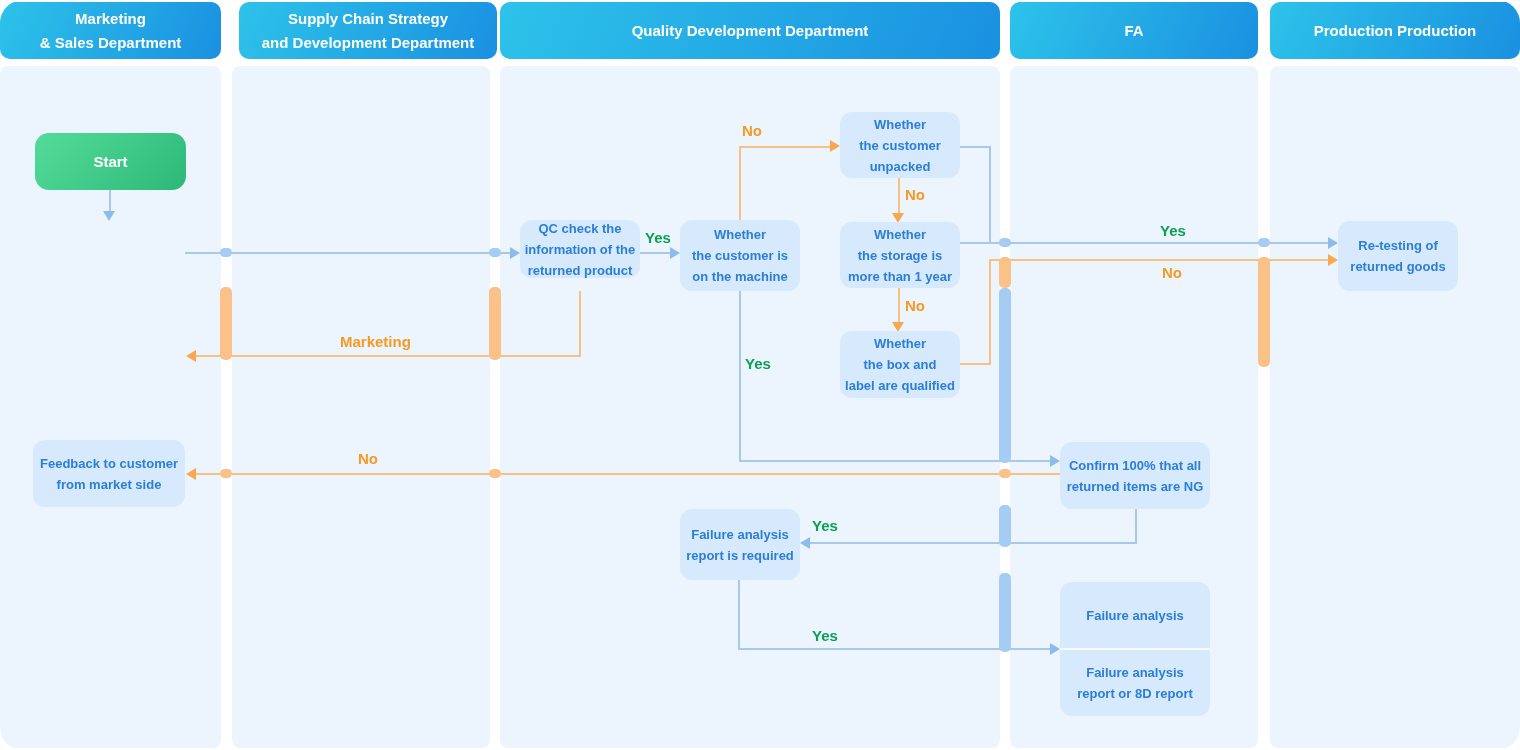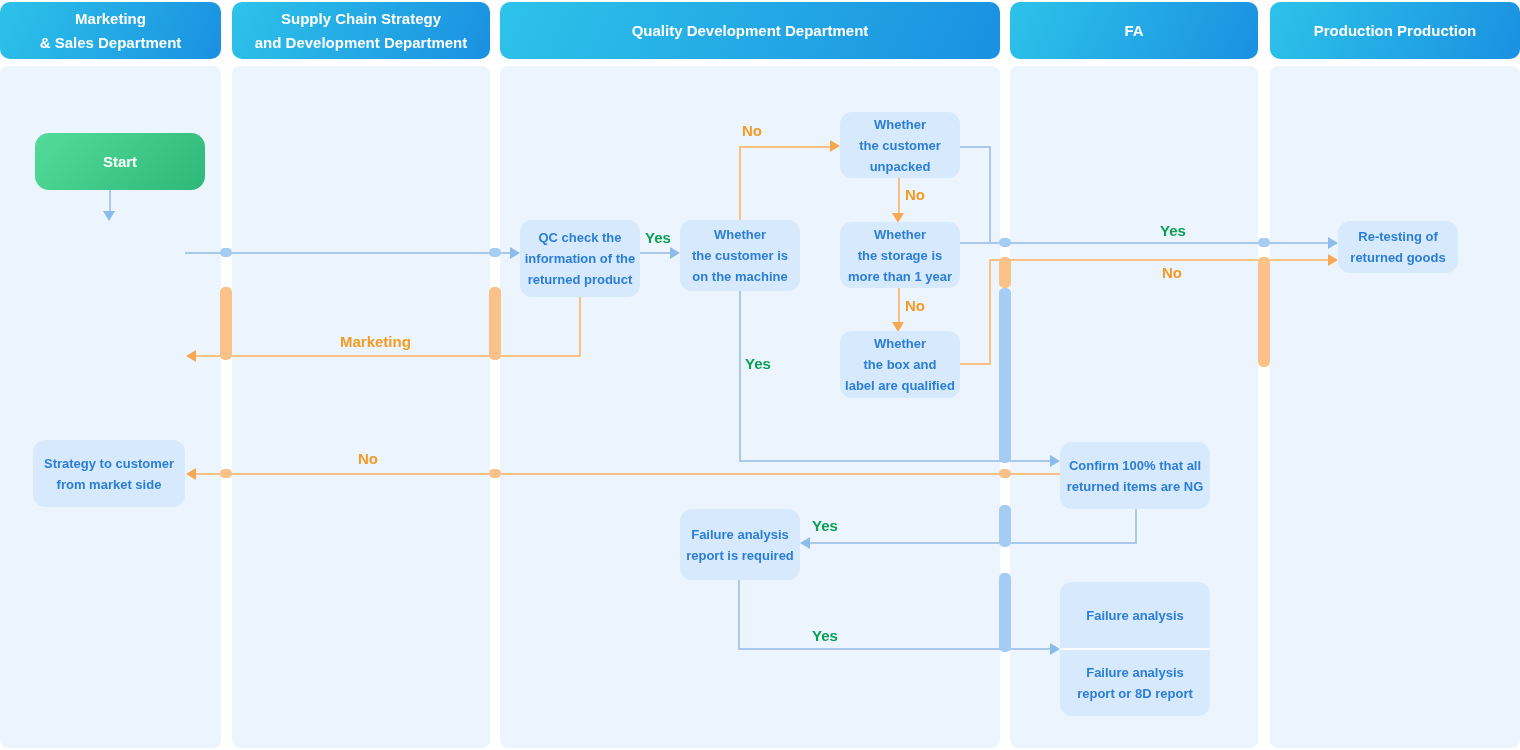--- a/index.html
+++ b/index.html
@@ -1,18 +1,19 @@
 <!DOCTYPE html>
 <html style="--header-gradient-start: #2dc3e9; --header-gradient-end: #1a90e1; --header-text: #ffffff; --lane-fill: #ecf5fd; --box-fill: #d7e9fc; --box-text: #2b7ed8; --start-gradient-start: #53dc99; --start-gradient-end: #2eb878; --line-blue: #a9c9ec; --line-orange: #f9c084; --bar-blue: #a5ccf3; --bar-orange: #fac189; --arrow-blue: #8cbcec; --arrow-orange: #f7a850; --label-green: #0aa053; --label-orange: #f59a23;"><head>
 <meta charset="utf-8">
 <style>
   html,body{margin:0;padding:0;background:#ffffff;}
   .canvas{
     position:relative;width:1520px;height:750px;overflow:hidden;background:#ffffff;
     font-family:"Liberation Sans","DejaVu Sans",sans-serif;
+    border-radius:23px;
   }
   .lane{position:absolute;top:66px;height:682px;background:var(--lane-fill,#ecf5fd);border-radius:8px;}
   .lane-header{
     position:absolute;top:2px;height:57px;border-radius:10px;
     background:linear-gradient(115deg,var(--header-gradient-start,#2dc3e9),var(--header-gradient-end,#1a90e1));
     color:var(--header-text,#fff);font-weight:bold;font-size:15px;line-height:24px;
     display:flex;align-items:center;justify-content:center;text-align:center;white-space:pre-line;
   }
   .node{
     position:absolute;background:var(--box-fill,#d7e9fc);color:var(--box-text,#2b7ed8);
@@ -53,21 +54,21 @@
 <div class="canvas">
 
   <div class="lane" style="left:0;width:221px"></div>
   <div class="lane" style="left:232px;width:258px"></div>
   <div class="lane" style="left:500px;width:500px"></div>
   <div class="lane" style="left:1010px;width:248px"></div>
   <div class="lane" style="left:1270px;width:250px"></div>
 
   <div class="lane-header" style="left:0;width:221px">Marketing
 &amp; Sales Department</div>
-  <div class="lane-header" style="left:232px;width:258px">Supply Chain Strategy
+  <div class="lane-header" style="left:239px;width:258px">Supply Chain Strategy
 and Development Department</div>
   <div class="lane-header" style="left:500px;width:500px">Quality Development Department</div>
   <div class="lane-header" style="left:1010px;width:248px">FA</div>
   <div class="lane-header" style="left:1270px;width:250px">Production Production</div>
 
   <div class="vline c-blue" style="left:109px;top:190px;height:22px"></div>
   <div class="arr arr-d arr-blue" style="left:103px;top:211px"></div>
 
   <div class="hline c-blue" style="left:185px;top:252px;width:325px"></div>
   <div class="bar bar-blue" style="left:220px;top:248px;height:9px"></div>
@@ -133,27 +134,27 @@
   <div class="bar bar-blue" style="left:999px;top:505px;height:42px"></div>
   <div class="arr arr-l arr-blue" style="left:800px;top:537px"></div>
   <div class="elabel green" style="left:812px;top:517px">Yes</div>
 
   <div class="vline c-blue" style="left:738px;top:580px;height:69px"></div>
   <div class="hline c-blue" style="left:738px;top:648px;width:312px"></div>
   <div class="bar bar-blue" style="left:999px;top:573px;height:79px"></div>
   <div class="arr arr-r arr-blue" style="left:1050px;top:643px"></div>
   <div class="elabel green" style="left:812px;top:627px">Yes</div>
 
-  <div class="node start" style="left:35px;top:133px;width:170px;height:57px">Start</div>
+  <div class="node start" style="left:35px;top:133px;width:151px;height:57px">Start</div>
 
 
-  <div class="node" style="left:33px;top:440px;width:152px;height:67px">Strategy to customer
+  <div class="node" style="left:33px;top:440px;width:152px;height:67px">Feedback to customer
 from market side</div>
 
-  <div class="node" style="left:520px;top:220px;width:120px;height:77px">QC check the
+  <div class="node" style="left:520px;top:220px;width:120px;height:58px">QC check the
 information of the
 returned product</div>
 
   <div class="node" style="left:680px;top:220px;width:120px;height:71px">Whether
 the customer is
 on the machine</div>
 
   <div class="node" style="left:840px;top:112px;width:120px;height:66px">Whether
 the customer
 unpacked</div>
@@ -172,16 +173,16 @@
   <div class="node" style="left:1060px;top:442px;width:150px;height:67px">Confirm 100% that all
 returned items are NG</div>
 
   <div class="group" style="left:1060px;top:582px;width:150px;height:134px">
     <div class="cell" style="height:66px">Failure analysis</div>
     <div class="divider"></div>
     <div class="cell" style="height:66px">Failure analysis
 report or 8D report</div>
   </div>
 
-  <div class="node" style="left:1338px;top:221px;width:120px;height:52px">Re-testing of
+  <div class="node" style="left:1338px;top:221px;width:120px;height:70px">Re-testing of
 returned goods</div>
 
 </div>
 
 </body></html>

